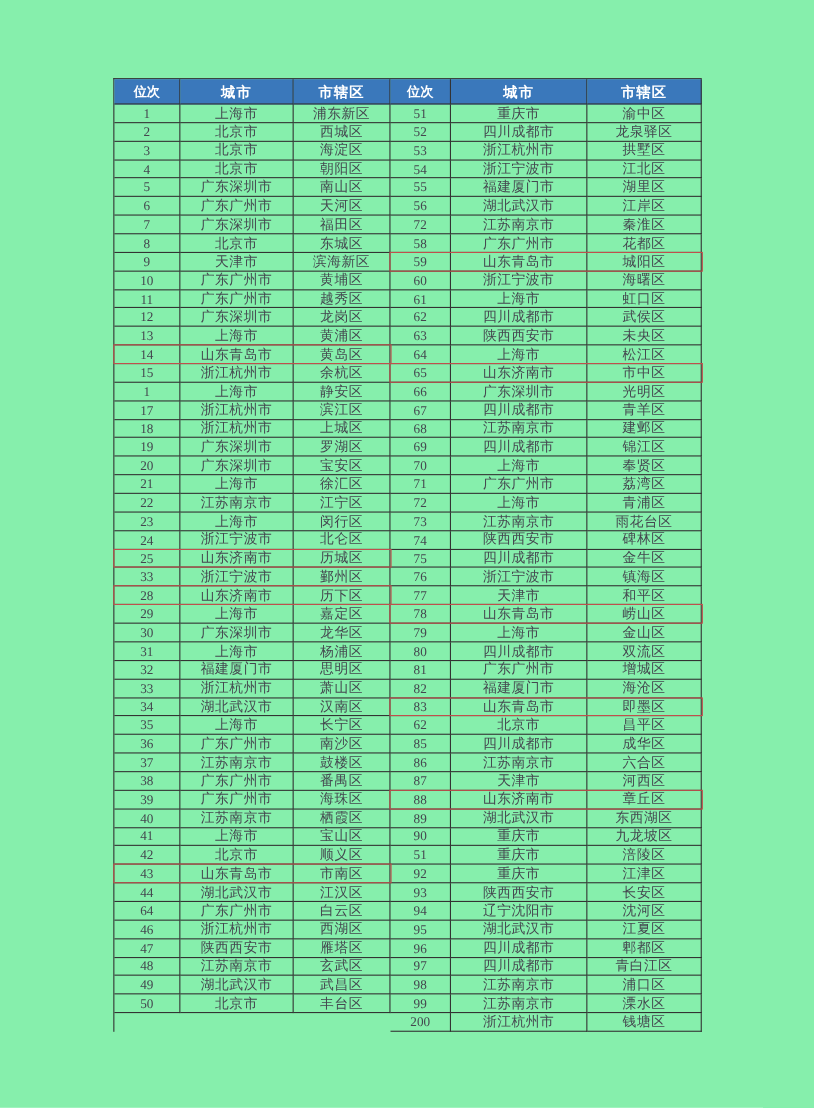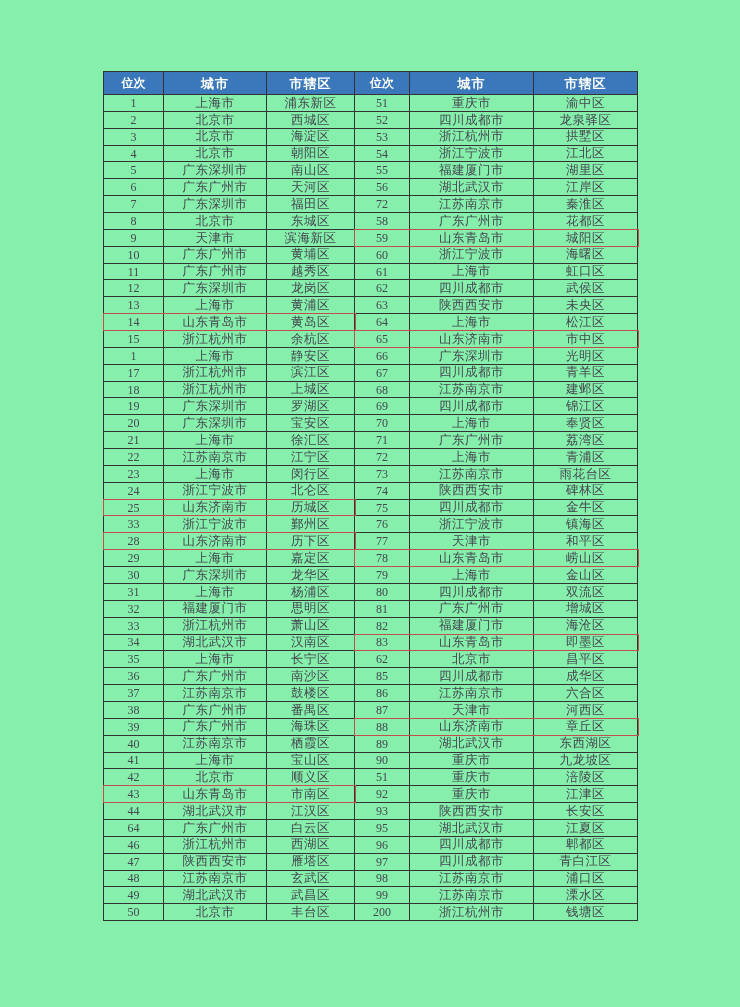--- a/index.html
+++ b/index.html
@@ -535,20 +535,25 @@
           <div class="cell rank">92</div>
           <div class="cell city">重庆市</div>
           <div class="cell district">江津区</div>
         </div>
         <div class="row">
           <div class="cell rank">93</div>
           <div class="cell city">陕西西安市</div>
           <div class="cell district">长安区</div>
         </div>
         <div class="row">
+          <div class="cell rank">94</div>
+          <div class="cell city">辽宁沈阳市</div>
+          <div class="cell district">沈河区</div>
+        </div>
+        <div class="row">
           <div class="cell rank">95</div>
           <div class="cell city">湖北武汉市</div>
           <div class="cell district">江夏区</div>
         </div>
         <div class="row">
           <div class="cell rank">96</div>
           <div class="cell city">四川成都市</div>
           <div class="cell district">郫都区</div>
         </div>
         <div class="row">

